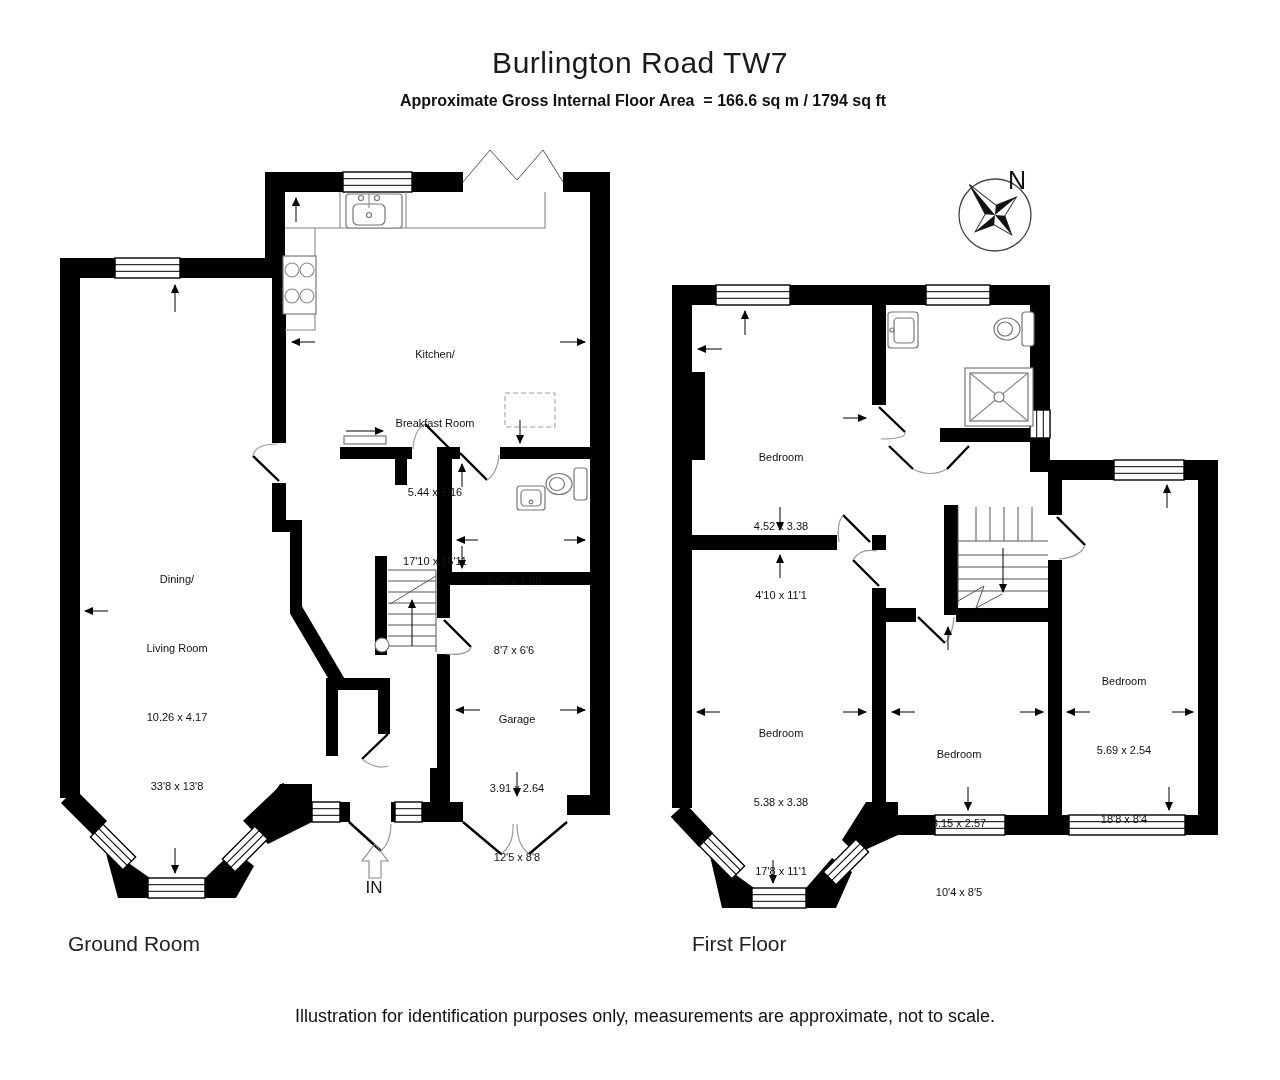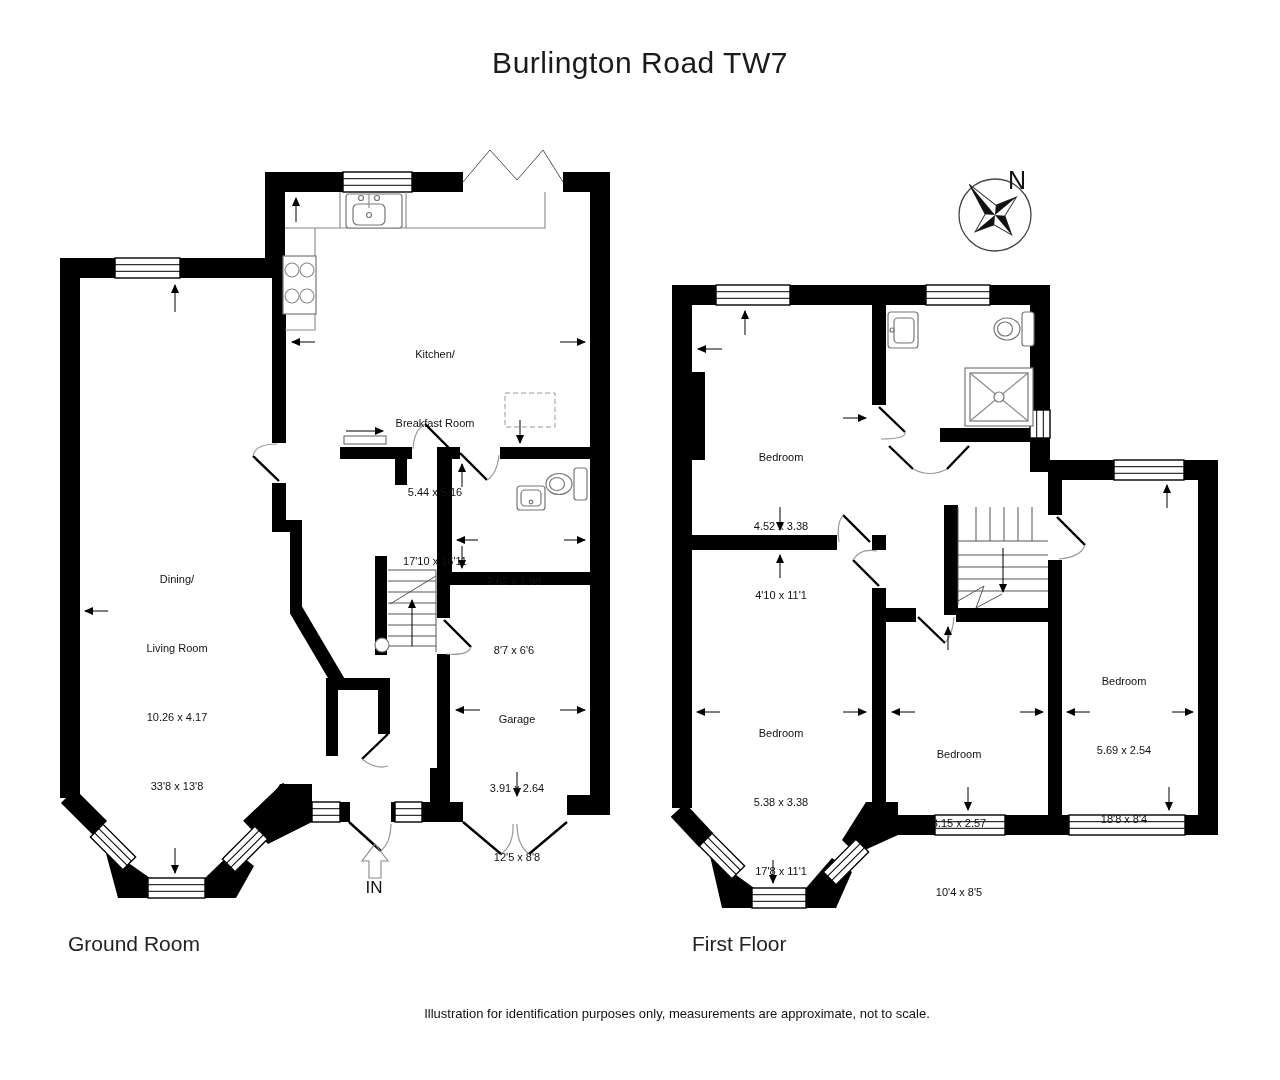--- a/index.html
+++ b/index.html
@@ -4,21 +4,21 @@
 <style>
   html,body{margin:0;padding:0;background:#fff;}
   .page{position:relative;width:1280px;height:1072px;background:#fff;overflow:hidden;
         font-family:"Liberation Sans", sans-serif;color:#111;}
   .abs{position:absolute;}
   .ctr{transform:translateX(-50%);text-align:center;}
   .title{font-size:30px;letter-spacing:.5px;color:#1a1a1a;white-space:pre;}
   .subtitle{font-size:16px;font-weight:bold;white-space:pre;}
   .roomlabel{font-size:11px;line-height:23px;white-space:pre;}
   .floorlabel{font-size:21px;color:#222;white-space:pre;}
-  .disclaimer{font-size:13px;white-space:pre;margin-left:32px;}
+  .disclaimer{font-size:18px;white-space:pre;}
   .inlabel{font-size:17px;text-align:right;}
   .nlabel{font-size:25px;}
   svg{position:absolute;left:0;top:0;}
   .w{fill:#000;stroke:none;}
   .wl{stroke:#000;stroke-linecap:butt;}
   .win rect{fill:#fff;stroke:#000;stroke-width:1.4;}
   .win line{stroke:#000;stroke-width:1;}
   .arc{fill:none;stroke:#999;stroke-width:1.2;}
   .leaf{stroke:#000;stroke-width:2.4;}
   .thin{stroke:#555;stroke-width:1;fill:none;}
@@ -399,20 +399,21 @@
       <path d="M0,-40 L7,-7 L28,0 L7,7 L0,26 L-7,7 L-26,0 L-7,-7 Z" fill="none" stroke="#333" stroke-width="1"></path>
       <path d="M0,-40 L0,0 L-7,-7 Z" fill="#111"></path>
       <path d="M28,0 L0,0 L7,-7 Z" fill="#111"></path>
       <path d="M0,26 L0,0 L7,7 Z" fill="#111"></path>
       <path d="M-26,0 L0,0 L-7,7 Z" fill="#111"></path>
     </g>
   </g>
 </svg>
 
 <div class="abs ctr title" style="left:640px;top:46px;">Burlington Road TW7</div>
+<div class="abs ctr subtitle" style="left:643px;top:92px;">Approximate Gross Internal Floor Area  = 166.6 sq m / 1794 sq ft</div>
 
 <div class="abs ctr roomlabel" style="left:435px;top:297px;">
   <div>Kitchen/</div>
   <div>Breakfast Room</div>
   <div>5.44 x 5.16</div>
   <div>17'10 x 16'11</div>
 </div>
 
 <div class="abs ctr roomlabel" style="left:177px;top:522px;">
   <div>Dining/</div>

